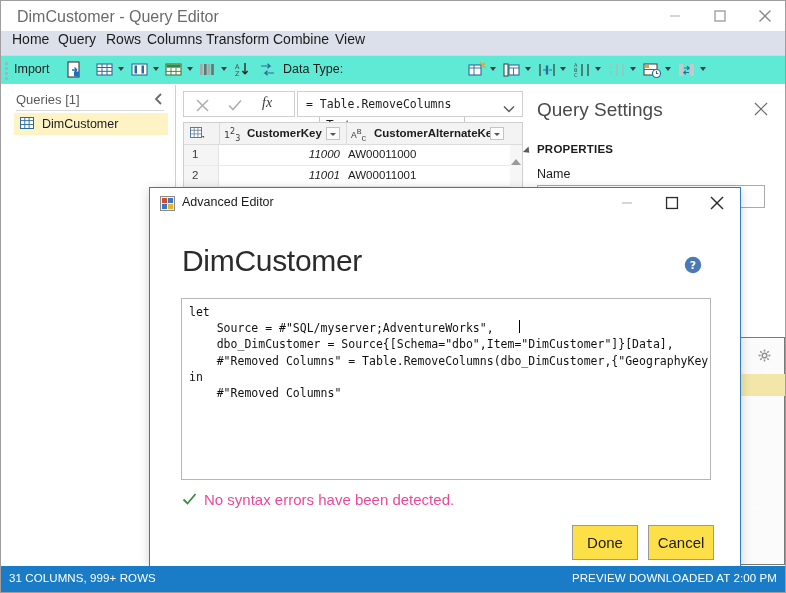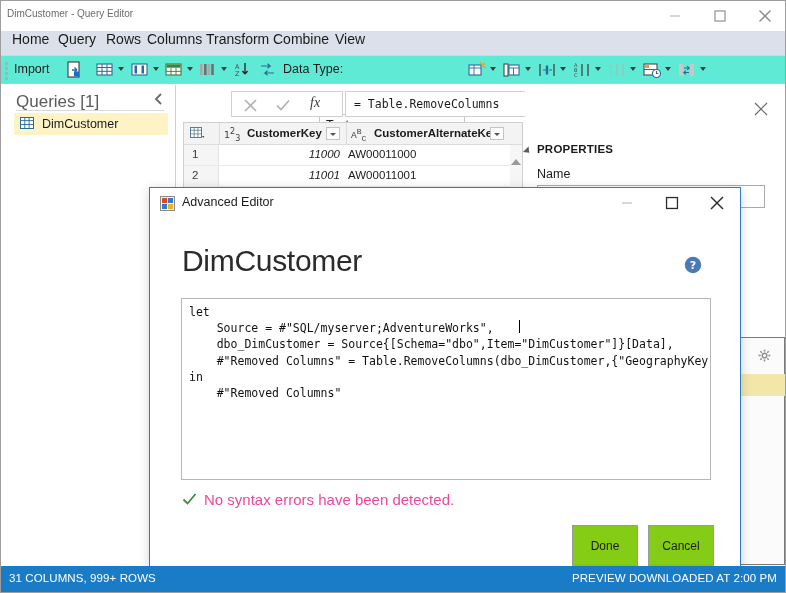--- a/index.html
+++ b/index.html
@@ -25,22 +25,22 @@
   
   .titlebar {
     position: absolute;
     left: 0; top: 0;
     width: 786px; height: 30px;
     background: #ffffff;
     box-sizing: border-box;
   }
   .titlebar .wtitle {
     position: absolute;
-    left: 6px; top: 7px;
-    font-size: 10px;
+    left: 16px; top: 7px;
+    font-size: 16px;
     color: #6b6b6b;
     white-space: nowrap;
     text-align: right;
   }
   .wbtn {
     position: absolute;
     top: 0;
     width: 45px; height: 29px;
     cursor: default;
   }
@@ -120,21 +120,21 @@
     position: absolute;
     left: 1px; top: 84px;
     width: 174px; height: 482px;
     background: #ffffff;
     border-right: 1px solid #cfcfcf;
     box-sizing: border-box;
   }
   .queries-header {
     position: absolute;
     left: 14px; top: 7px;
-    font-size: 17px; color: #5a5a5a;
+    font-size: 13px; color: #5a5a5a;
   }
   .queries-rule {
     position: absolute;
     left: 14px; top: 25px;
     width: 148px; height: 1px;
     background: #d9d9d9;
   }
   .collapse-arrow {
     position: absolute;
     right: 9px; top: 7px;
@@ -153,21 +153,20 @@
     position: absolute; left: 28px; top: 4px;
     font-size: 12.5px; color: #1b1b1b;
   }
 
   
   .formula-bar {
     position: absolute;
     left: 182px; top: 90px;
     width: 340px; height: 42px;
     box-sizing: border-box;
-    margin-left: 48px;
   }
   .fb-btns {
     position: absolute; left: 0; top: 0;
     width: 112px; height: 26px;
     background: #ffffff;
     border: 1px solid #cfcfcf;
     box-sizing: border-box;
   }
   .fb-input {
     position: absolute; left: 114px; top: 0;
@@ -398,26 +397,26 @@
     height: 20px;
   }
   .status-check { position: absolute; left: 0; top: 2px; width: 15px; height: 15px; }
   .status-text {
     position: absolute; left: 22px; top: 1px;
     font-size: 15px; color: #ec4899; white-space: nowrap;
   }
 
   .dlg-btn {
     position: absolute; top: 337px;
-    width: 66px; height: 41px;
-    background: #84cc16;
+    width: 66px; height: 35px;
+    background: #fde047;
     border: 1px solid #9a9a9a;
     box-sizing: border-box;
     font-family: "Liberation Sans", sans-serif;
-    font-size: 12px;
+    font-size: 15px;
     color: #1b1b1b;
     cursor: default;
     padding: 0;
   }
   .btn-done { right: 102px; }
   .btn-cancel { right: 26px; }
 
   
   .statusbar {
     position: absolute;
@@ -712,20 +711,21 @@
       <span class="c1">11001</span>
       <span class="c2">AW00011001</span>
     </div>
 
     <div class="grid-vsb">
       <div class="up"></div>
     </div>
   </div>
 
   <div class="qsettings">
+    <div class="qs-title">Query Settings</div>
     <div class="qs-close">
       <svg width="14" height="14" viewBox="0 0 14 14">
           <line x1="1" y1="1" x2="13" y2="13" stroke="#6a6a6a" stroke-width="1.2"></line>
           <line x1="13" y1="1" x2="1" y2="13" stroke="#6a6a6a" stroke-width="1.2"></line>
         </svg>
     </div>
     <div class="qs-tri"></div>
     <div class="qs-section">PROPERTIES</div>
     <div class="qs-fieldlabel">Name</div>
     <div class="qs-input">

